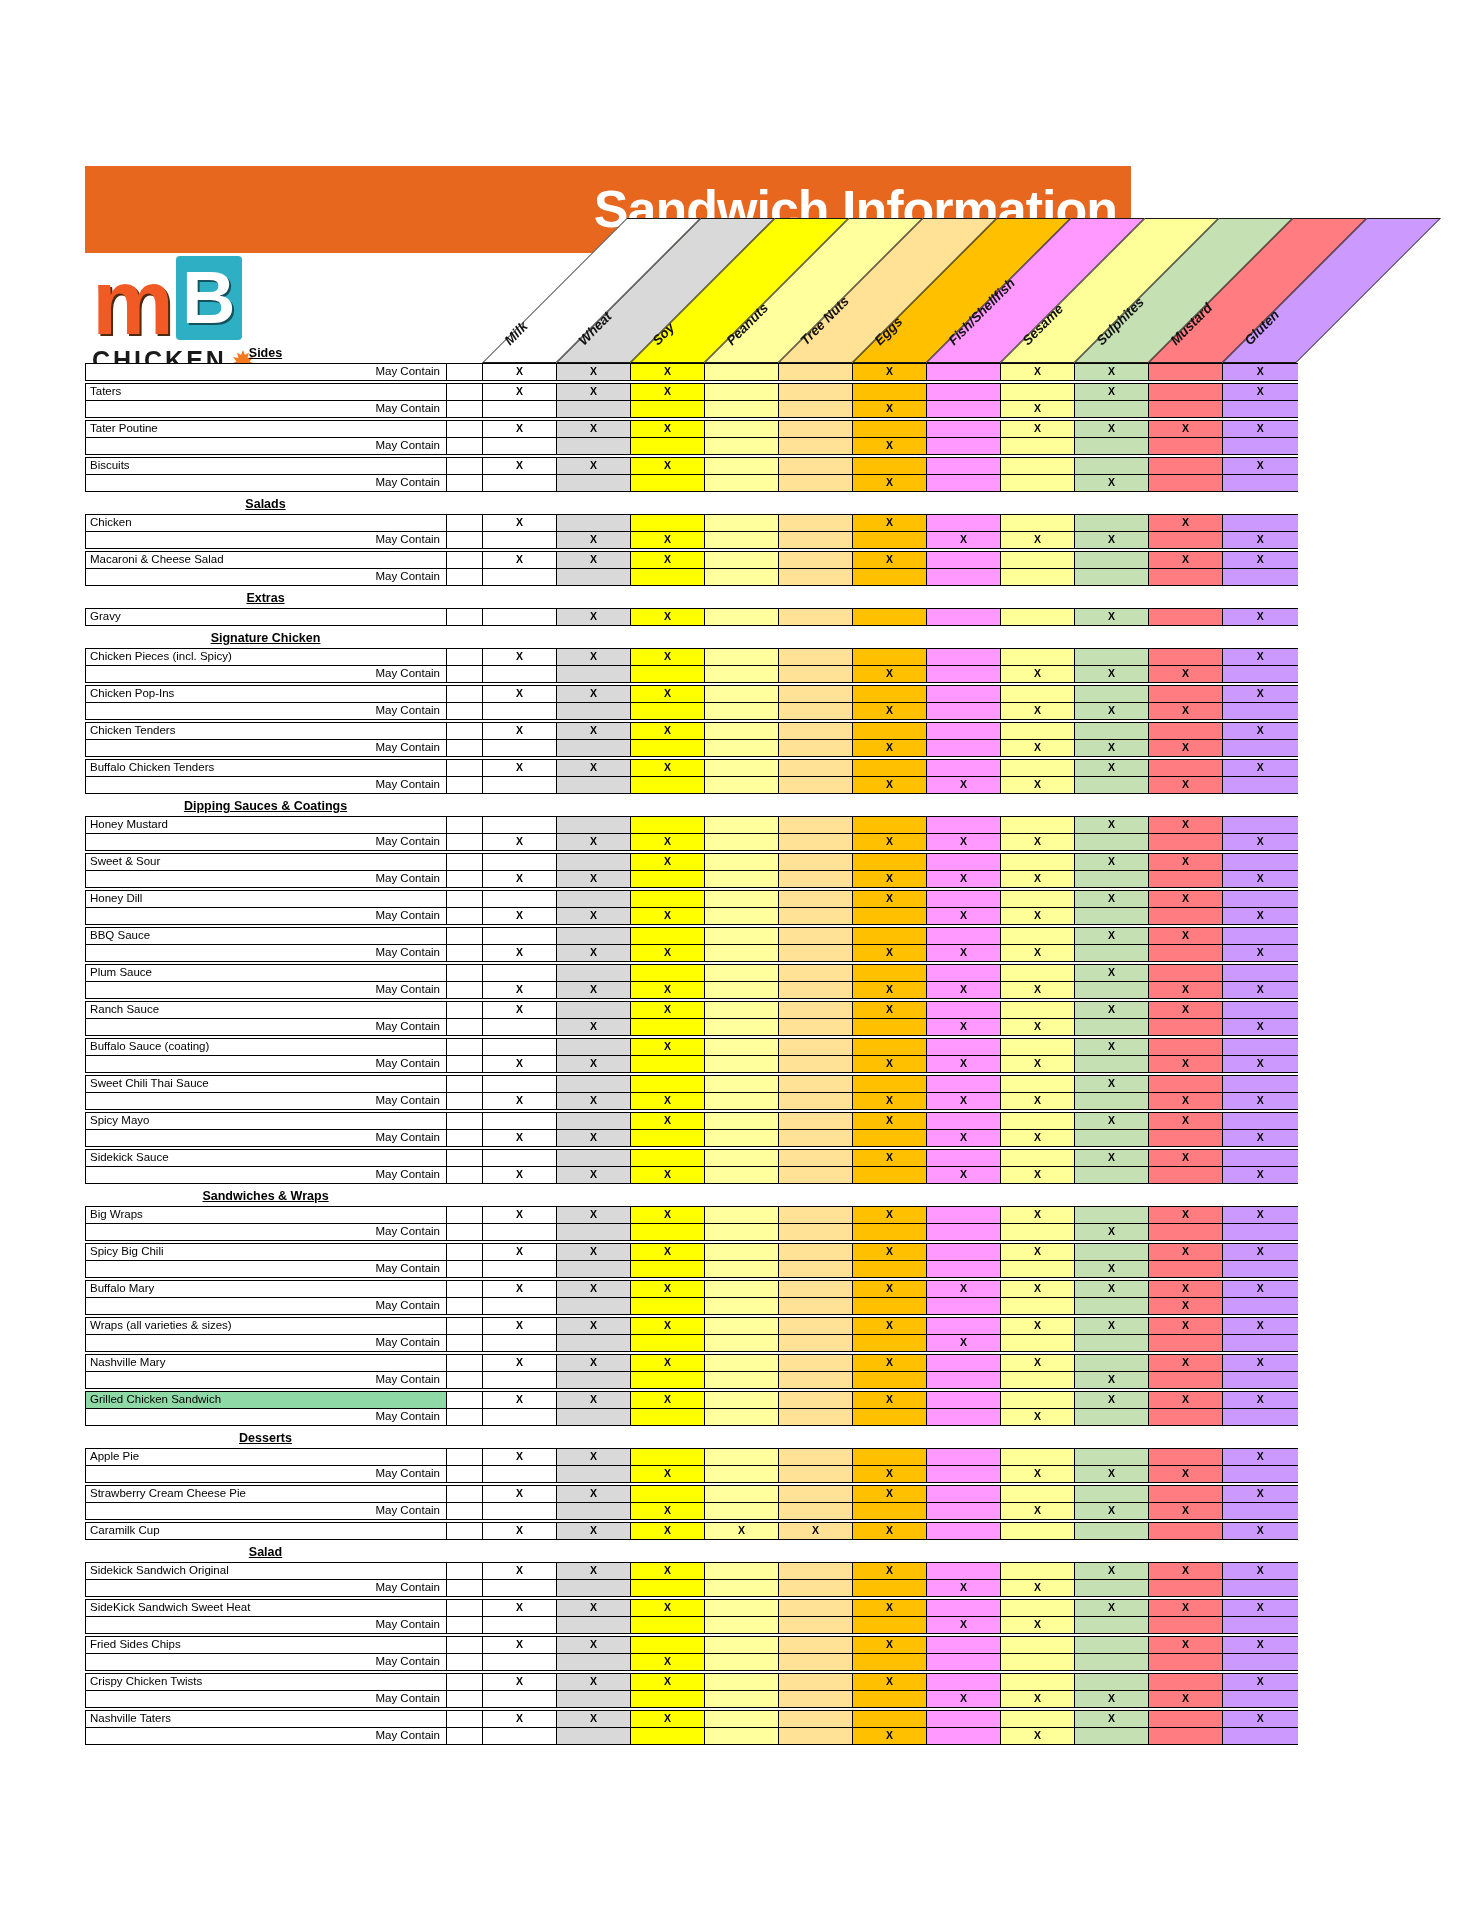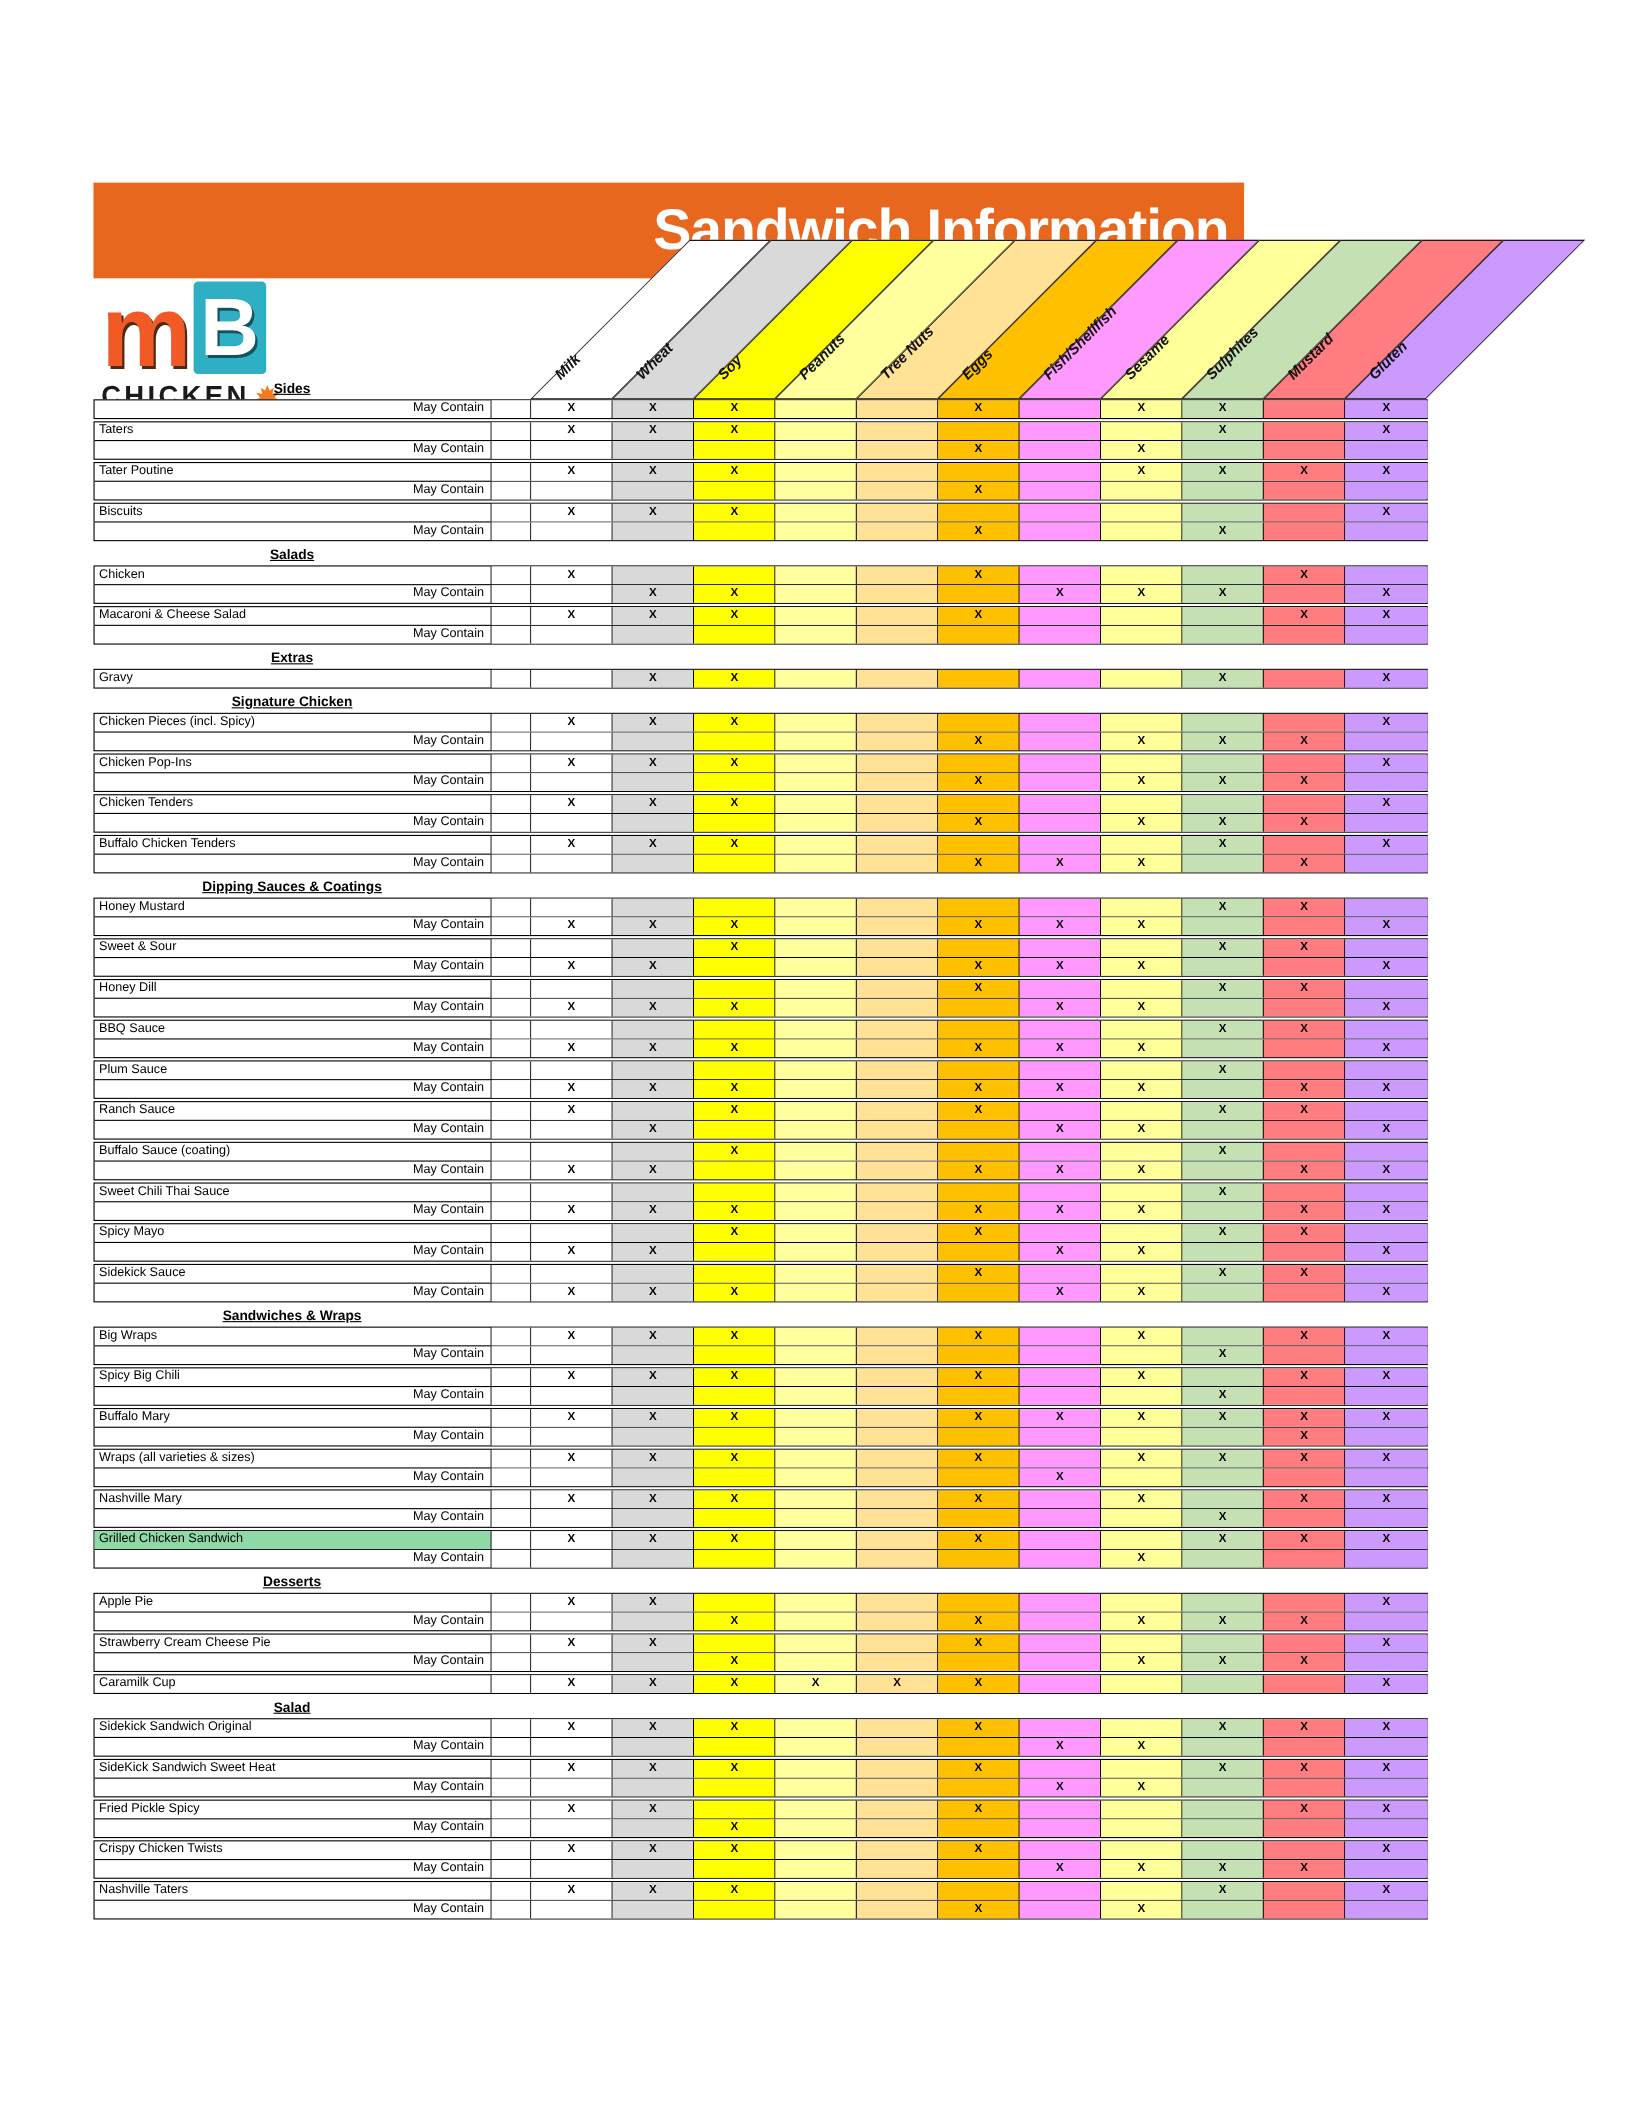--- a/index.html
+++ b/index.html
@@ -1090,21 +1090,21 @@
           <div class="cell c-a" style="background: rgb(255, 192, 0);"></div>
           <div class="cell c-a" style="background: rgb(255, 153, 255);">X</div>
           <div class="cell c-a" style="background: rgb(255, 255, 153);">X</div>
           <div class="cell c-a" style="background: rgb(197, 224, 179);"></div>
           <div class="cell c-a" style="background: rgb(255, 124, 128);"></div>
           <div class="cell c-a last" style="background: rgb(204, 153, 255);"></div>
         </div>
       </div>
       <div class="item-box">
         <div class="row">
-          <div class="cell c-name">Fried Pickle Spicy</div>
+          <div class="cell c-name">Fried Sides Chips</div>
           <div class="cell c-blank"></div>
           <div class="cell c-a" style="background: rgb(255, 255, 255);">X</div>
           <div class="cell c-a" style="background: rgb(217, 217, 217);">X</div>
           <div class="cell c-a" style="background: rgb(255, 255, 0);"></div>
           <div class="cell c-a" style="background: rgb(255, 255, 158);"></div>
           <div class="cell c-a" style="background: rgb(255, 226, 150);"></div>
           <div class="cell c-a" style="background: rgb(255, 192, 0);">X</div>
           <div class="cell c-a" style="background: rgb(255, 153, 255);"></div>
           <div class="cell c-a" style="background: rgb(255, 255, 153);"></div>
           <div class="cell c-a" style="background: rgb(197, 224, 179);"></div>

